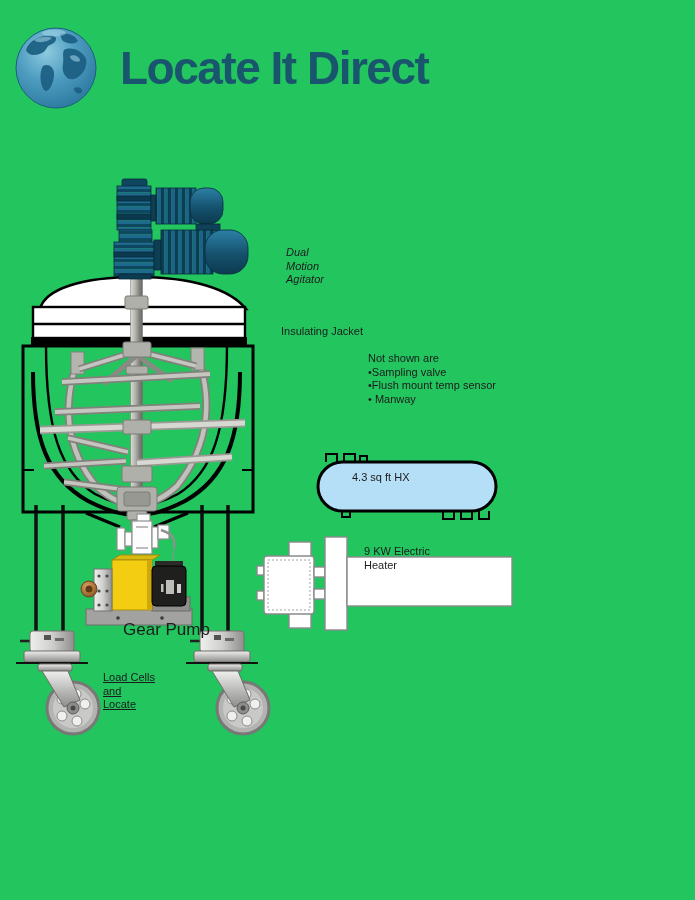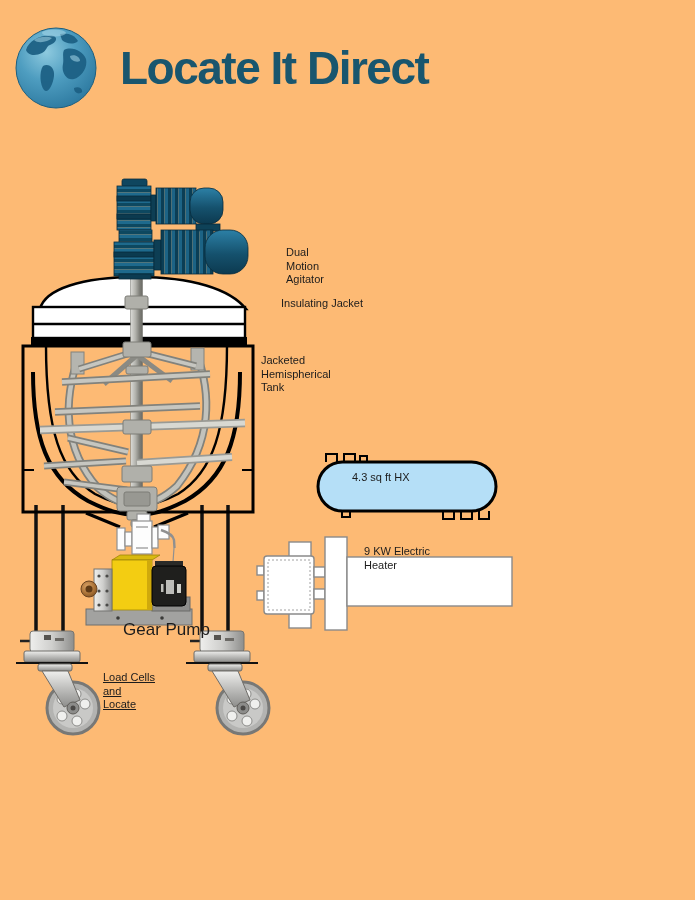--- a/index.html
+++ b/index.html
@@ -1,16 +1,16 @@
 <!DOCTYPE html>
 <html><head>
 <meta charset="utf-8">
 <style>
   html,body{margin:0;padding:0;background:#ffffff;}
-  .page{position:relative;width:695px;height:900px;background:#fdba74;overflow:hidden;
+  .page{position:relative;width:695px;height:900px;background:#22c55e;overflow:hidden;
         font-family:"Liberation Sans",sans-serif;}
   .logo{position:absolute;left:14px;top:26px;display:flex;align-items:center;gap:22px;}
   .brand{font-size:46px;font-weight:bold;color:#19566e;letter-spacing:-1.5px;margin:0;
          font-family:"Liberation Sans",sans-serif;}
   .globe{width:84px;height:84px;display:block;}
   .lbl{position:absolute;font-size:11px;line-height:13.5px;color:#1c1c1c;white-space:nowrap;}
   .lbl div{white-space:nowrap;}
   #diagram-svg{position:absolute;left:0;top:0;}
 </style>
 </head>
@@ -280,34 +280,35 @@
         <circle cx="62" cy="716" r="5" fill="#f0f0ee" stroke="#8c8c8a"></circle>
         <circle cx="77" cy="721" r="5" fill="#f0f0ee" stroke="#8c8c8a"></circle>
         <rect x="38" y="664" width="34" height="7" rx="2" fill="url(#silverV)" stroke="#6e6c68"></rect>
         <path d="M 42,671 L 68,671 L 80,700 L 64,707 Z" fill="url(#silverV)" stroke="#6e6c68" stroke-width="1"></path>
         <circle cx="73" cy="708" r="6" fill="#8c8c8a" stroke="#5e5c58"></circle>
         <circle cx="73" cy="708" r="2.5" fill="#4a4846"></circle>
       </g>
     </g>
   </svg>
 
-  <div class="lbl" style="left:286px;top:246px;">
+  <div class="lbl" style="left:286px;top:246px;font-style:italic;">
     <div>Dual</div>
     <div>Motion</div>
     <div>Agitator</div>
   </div>
 
-  <div class="lbl" style="left:281px;top:297px;">Insulating Jacket</div>
-
-  <div class="lbl" style="left:261px;top:354px;">
-    <div>Jacketed</div>
-    <div>Hemispherical</div>
-    <div>Tank</div>
-  </div>
-
+  <div class="lbl" style="left:281px;top:325px;">Insulating Jacket</div>
+
+
+  <div class="lbl" style="left:368px;top:352px;">
+    <div>Not shown are</div>
+    <div>•Sampling valve</div>
+    <div>•Flush mount temp sensor</div>
+    <div>• Manway</div>
+  </div>
 
   <div class="lbl" style="left:352px;top:471px;">4.3 sq ft HX</div>
 
   <div class="lbl" style="left:364px;top:545px;">
     <div>9 KW Electric</div>
     <div>Heater</div>
   </div>
 
   <div class="lbl" style="left:123px;top:623px;font-size:17px;">Gear Pump</div>
 

